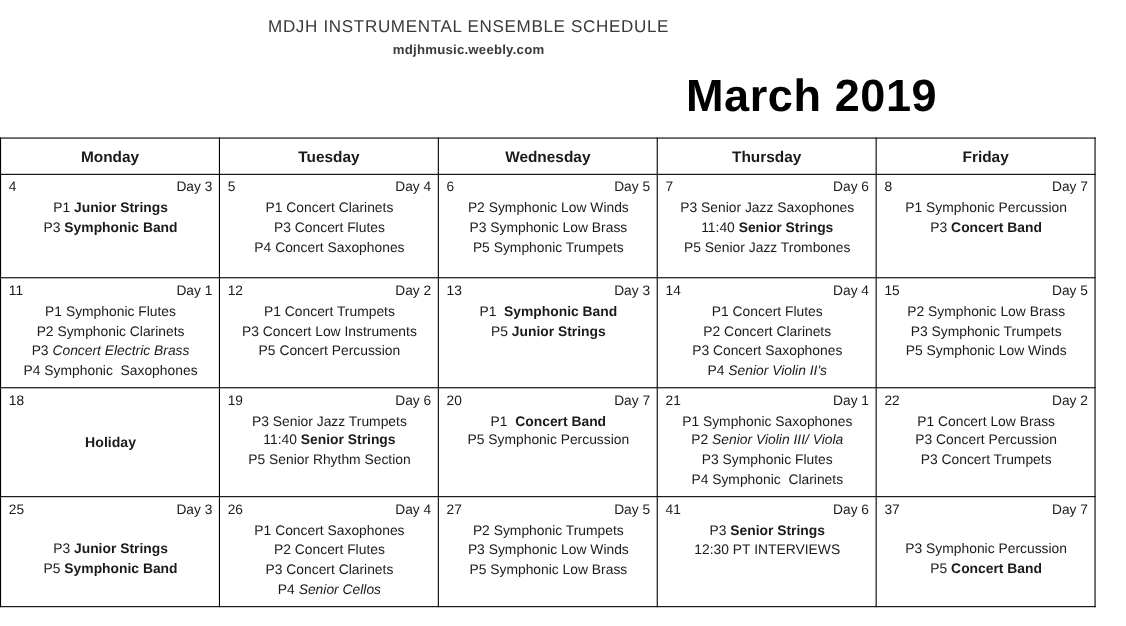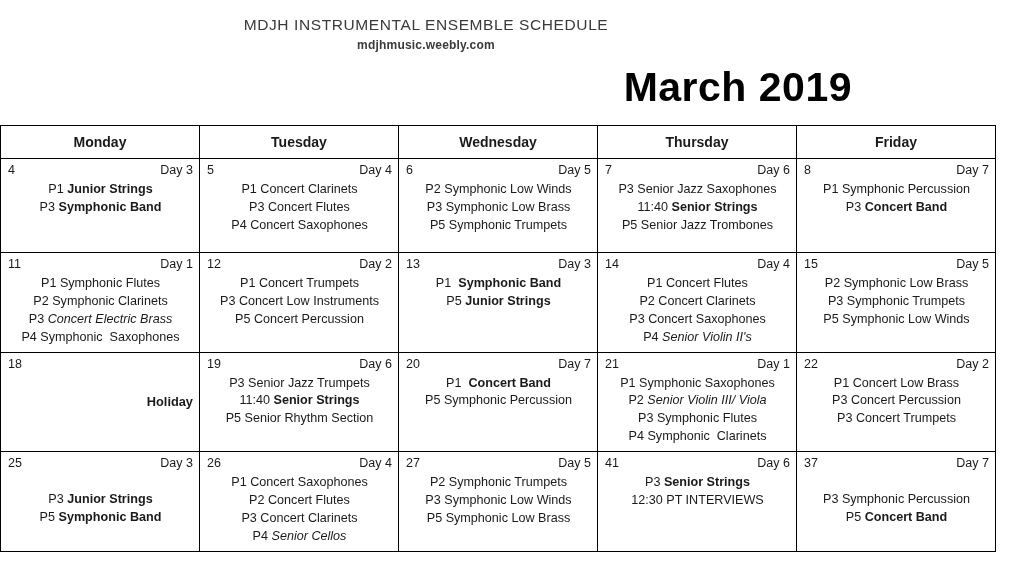--- a/index.html
+++ b/index.html
@@ -77,21 +77,21 @@
   .daylabel { }
   .ev {
     font-size: 12.6px;
     line-height: 1.42;
     white-space: pre;
     text-align: center;
   }
   .ev b { font-weight: bold; }
   .ev i { font-style: italic; }
   .holiday {
-    text-align: right;
+    text-align: center;
     font-weight: bold;
     font-size: 12.8px;
     margin-top: 22px;
   }
   .spacer-line { height: 17px; }
 </style>
 </head>
 <body>
 
 <div class="page">

